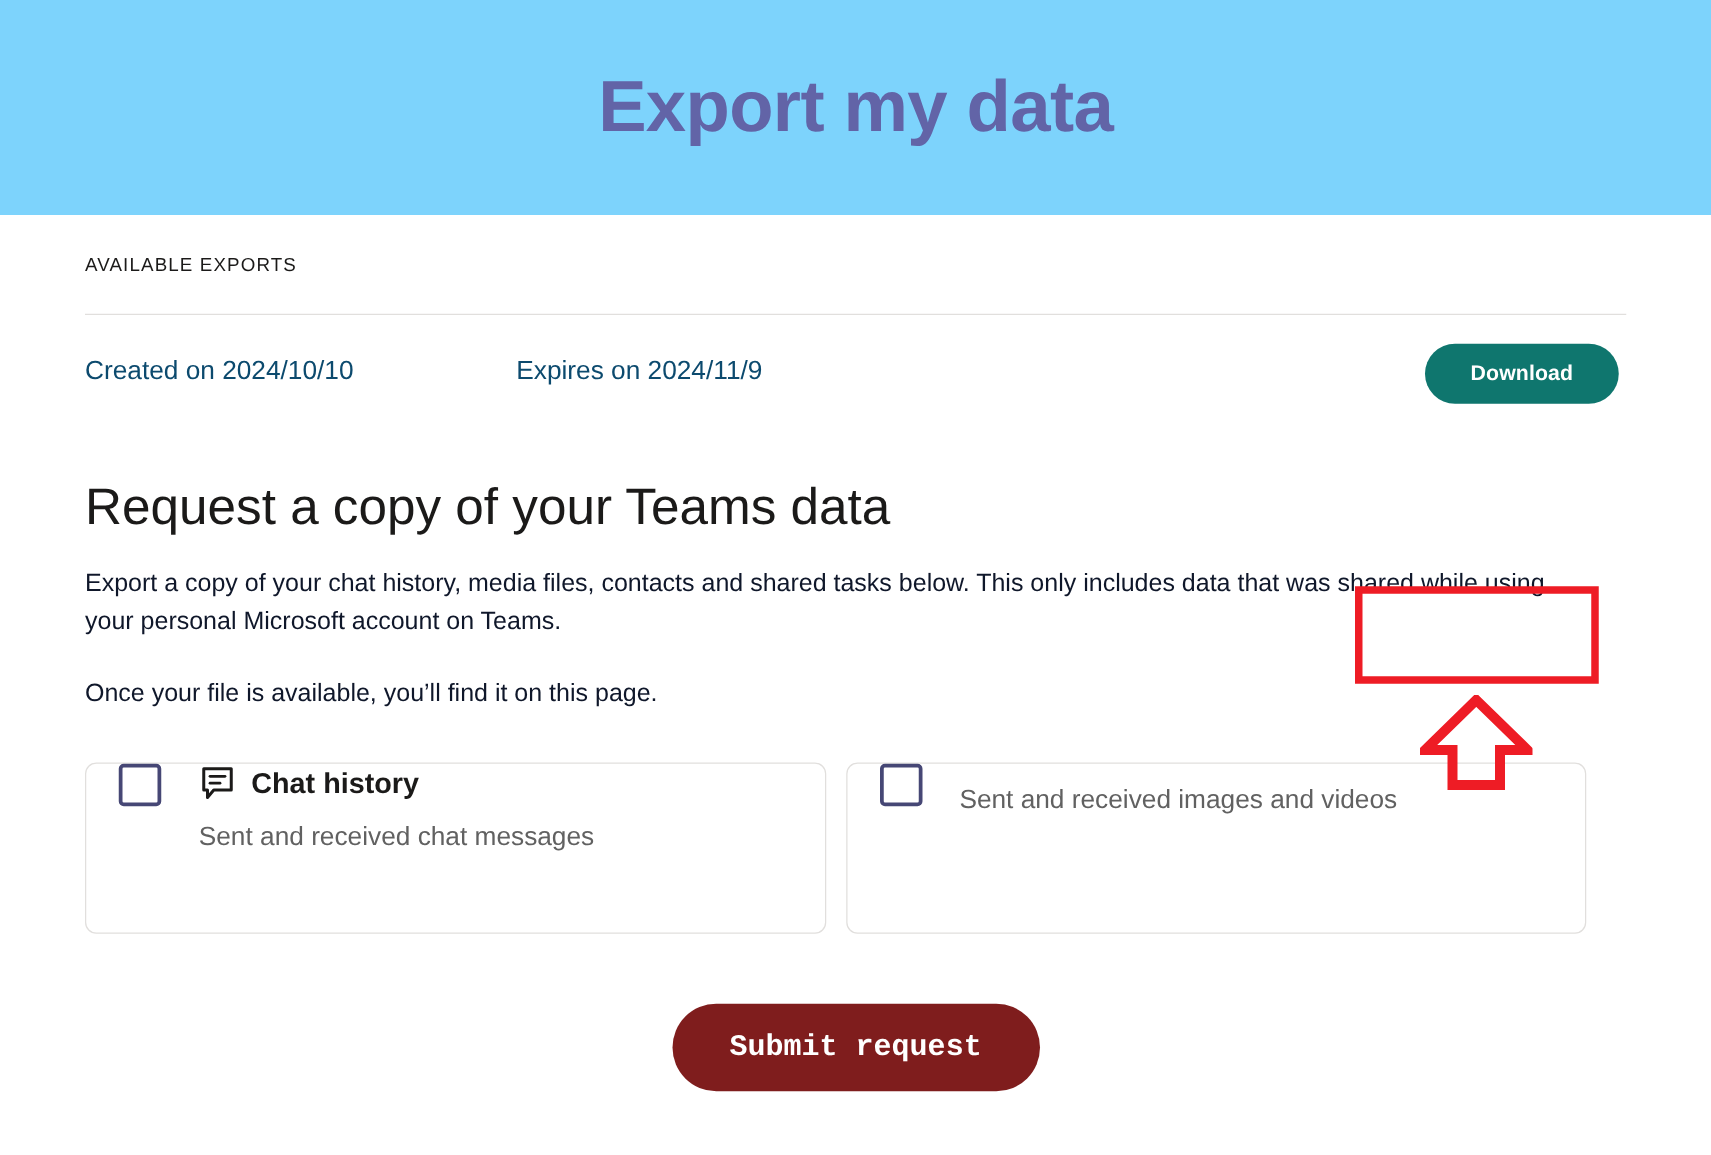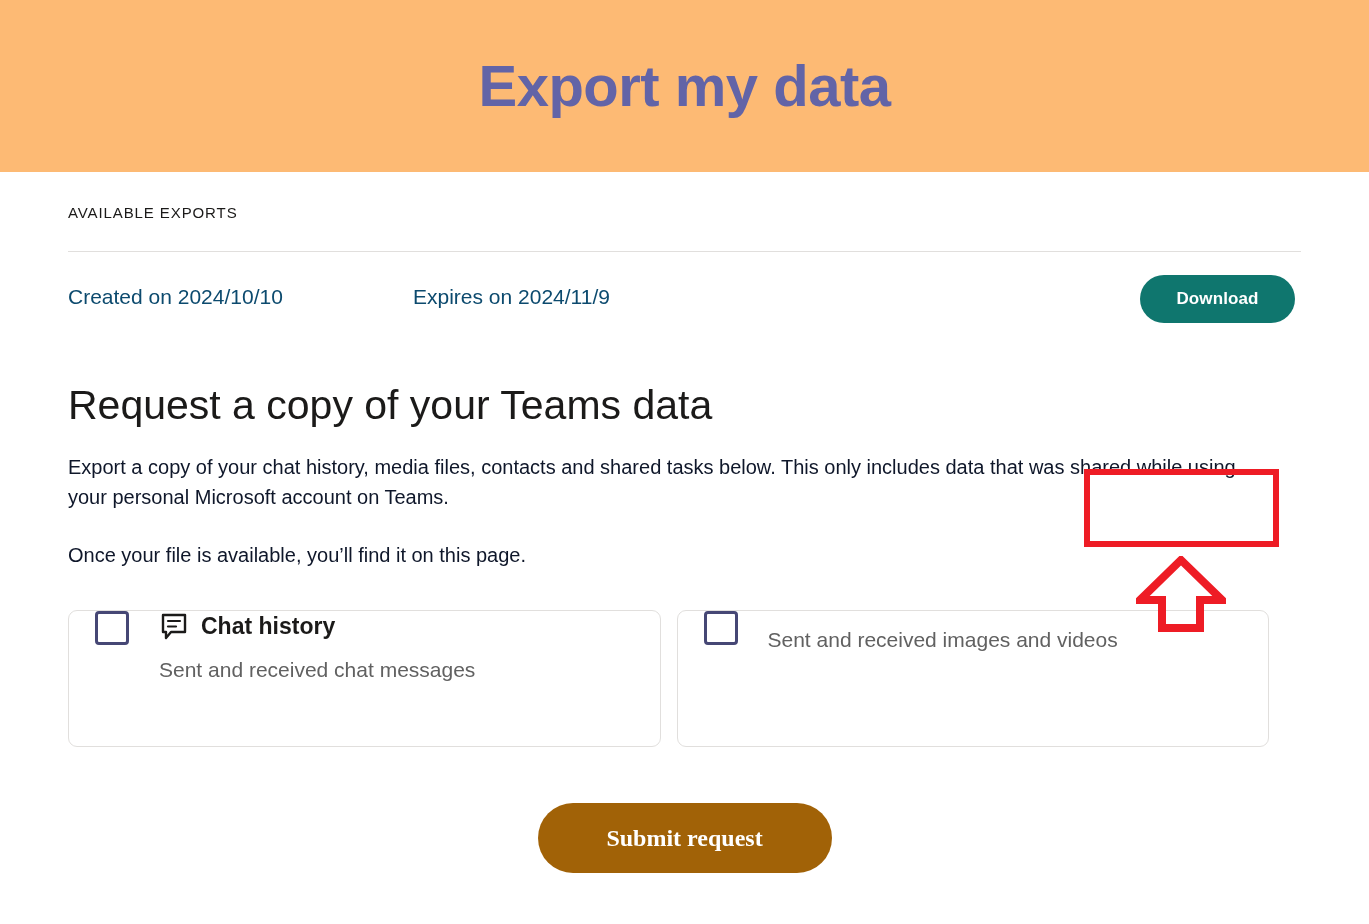--- a/index.html
+++ b/index.html
@@ -14,21 +14,21 @@
     font-family: "Liberation Sans", sans-serif;
     color: #201f1e;
     overflow: hidden;
     position: relative;
   }
 
   
   .header-band {
     width: 100%;
     height: 172px;
-    background: #fdba74;
+    background: #7dd3fc;
     display: flex;
     align-items: center;
     justify-content: center;
   }
   .page-title {
     font-size: 58px;
     font-weight: bold;
     color: #6264a7;
     letter-spacing: -0.5px;
     line-height: 1;
@@ -208,30 +208,30 @@
     line-height: 1;
   }
 
   
   .submit-row {
     display: flex;
     justify-content: center;
     margin-top: 56px;
   }
   .submit-button {
-    background: #a16207;
+    background: #7f1d1d;
     color: #ffffff;
     font-size: 24px;
     font-weight: bold;
     border: none;
     border-radius: 35px;
     width: 294px;
     height: 70px;
     cursor: pointer;
-    font-family: Liberation Serif, serif;
+    font-family: Liberation Mono, monospace;
   }
 </style>
 </head>
 <body>
 
 <div class="header-band">
   <h1 class="page-title">Export my data</h1>
 </div>
 
 <div class="content">

